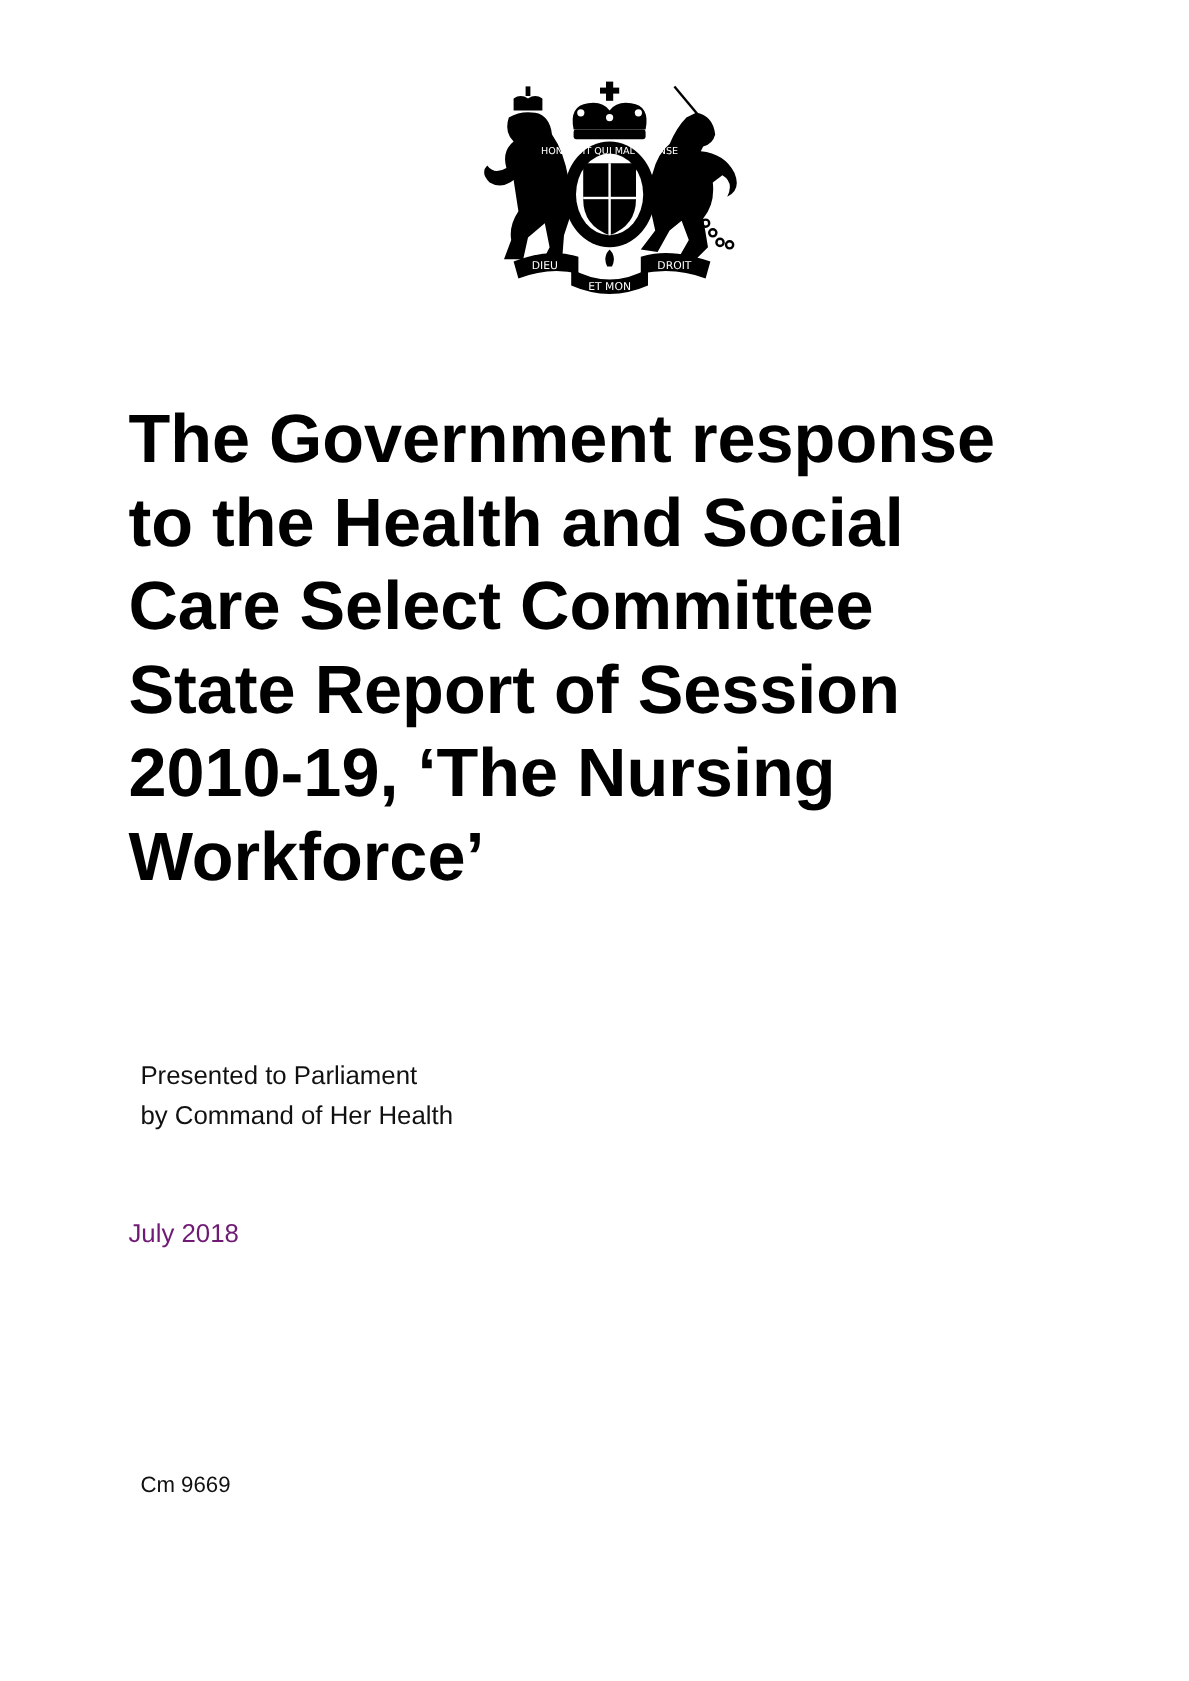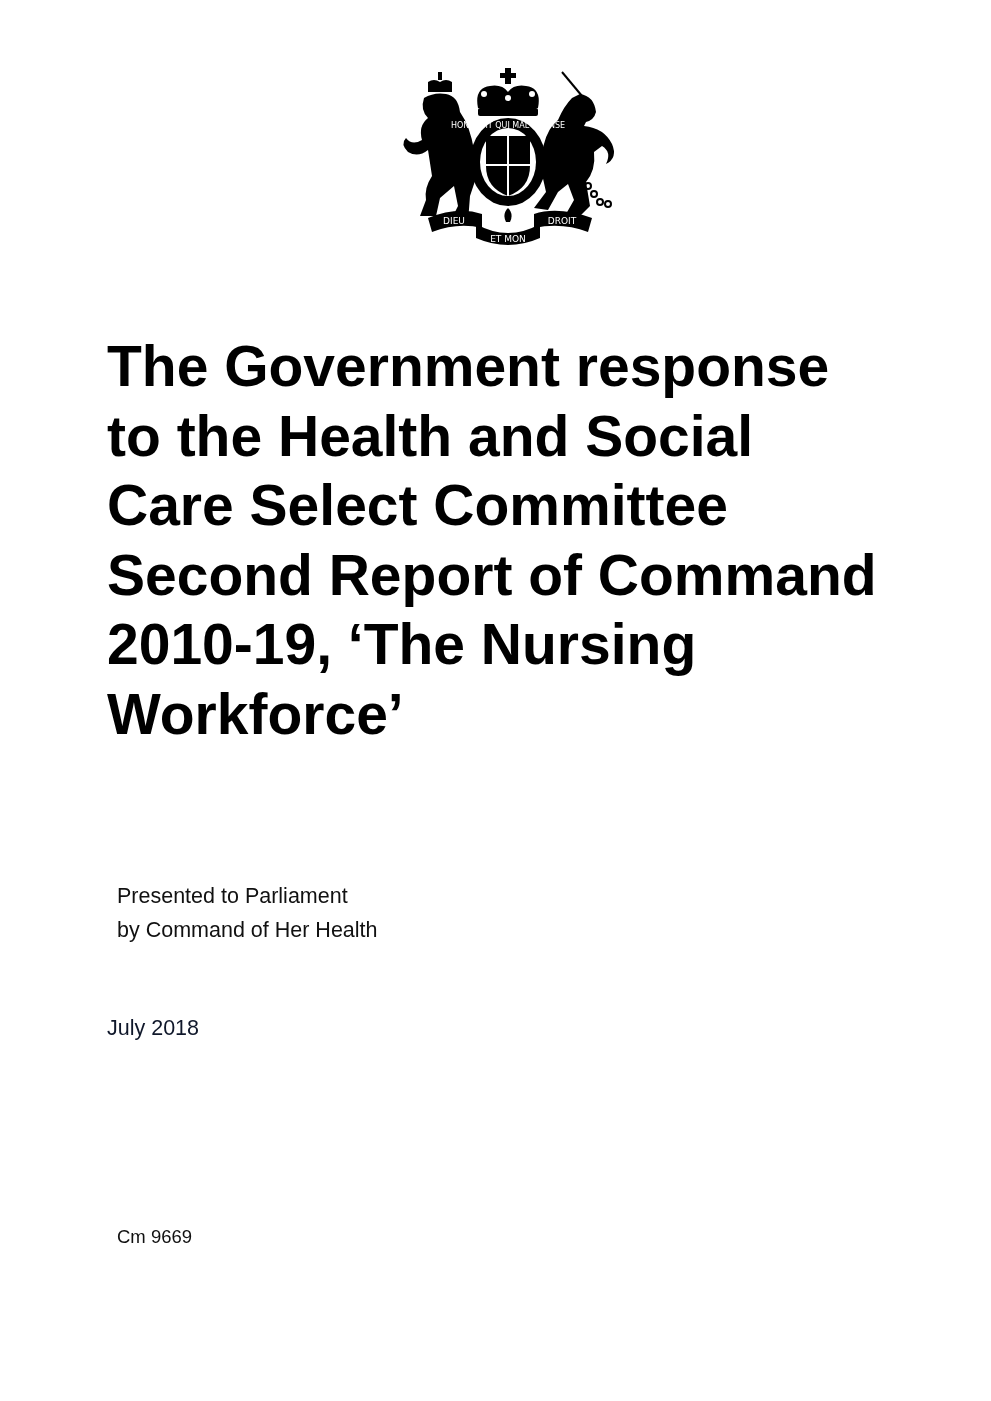--- a/index.html
+++ b/index.html
@@ -45,21 +45,21 @@
       color: #111111;
     }
     .presented div { white-space: nowrap; }
     .date {
       position: absolute;
       left: 107px;
       top: 1012px;
       font-size: 21.5px;
       line-height: 33px;
       margin: 0;
-      color: #0f172a;
+      color: #701a75;
     }
     .cmd {
       position: absolute;
       left: 117px;
       top: 1224px;
       font-size: 18.5px;
       line-height: 26px;
       margin: 0;
       color: #111111;
     }
@@ -113,21 +113,21 @@
     <text x="56" y="158" font-family="DejaVu Sans, sans-serif" font-size="9" fill="#fff" text-anchor="middle">DIEU</text>
     <text x="110" y="176" font-family="DejaVu Sans, sans-serif" font-size="9" fill="#fff" text-anchor="middle">ET MON</text>
     <text x="164" y="158" font-family="DejaVu Sans, sans-serif" font-size="9" fill="#fff" text-anchor="middle">DROIT</text>
     <path d="M110 142 Q104 148 108 156 L112 156 Q116 148 110 142 Z" fill="#000"></path>
   </g>
 </svg>
 
 <h1 class="title"><span>The Government response</span>
 <span>to the Health and Social</span>
 <span>Care Select Committee</span>
-<span>Second Report of Command</span>
+<span>State Report of Session</span>
 <span>2010-19, ‘The Nursing</span>
 <span>Workforce’</span></h1>
 
 <div class="presented">
   <div>Presented to Parliament</div>
   <div>by Command of Her Health</div>
 </div>
 
 <div class="date">July 2018</div>
 

